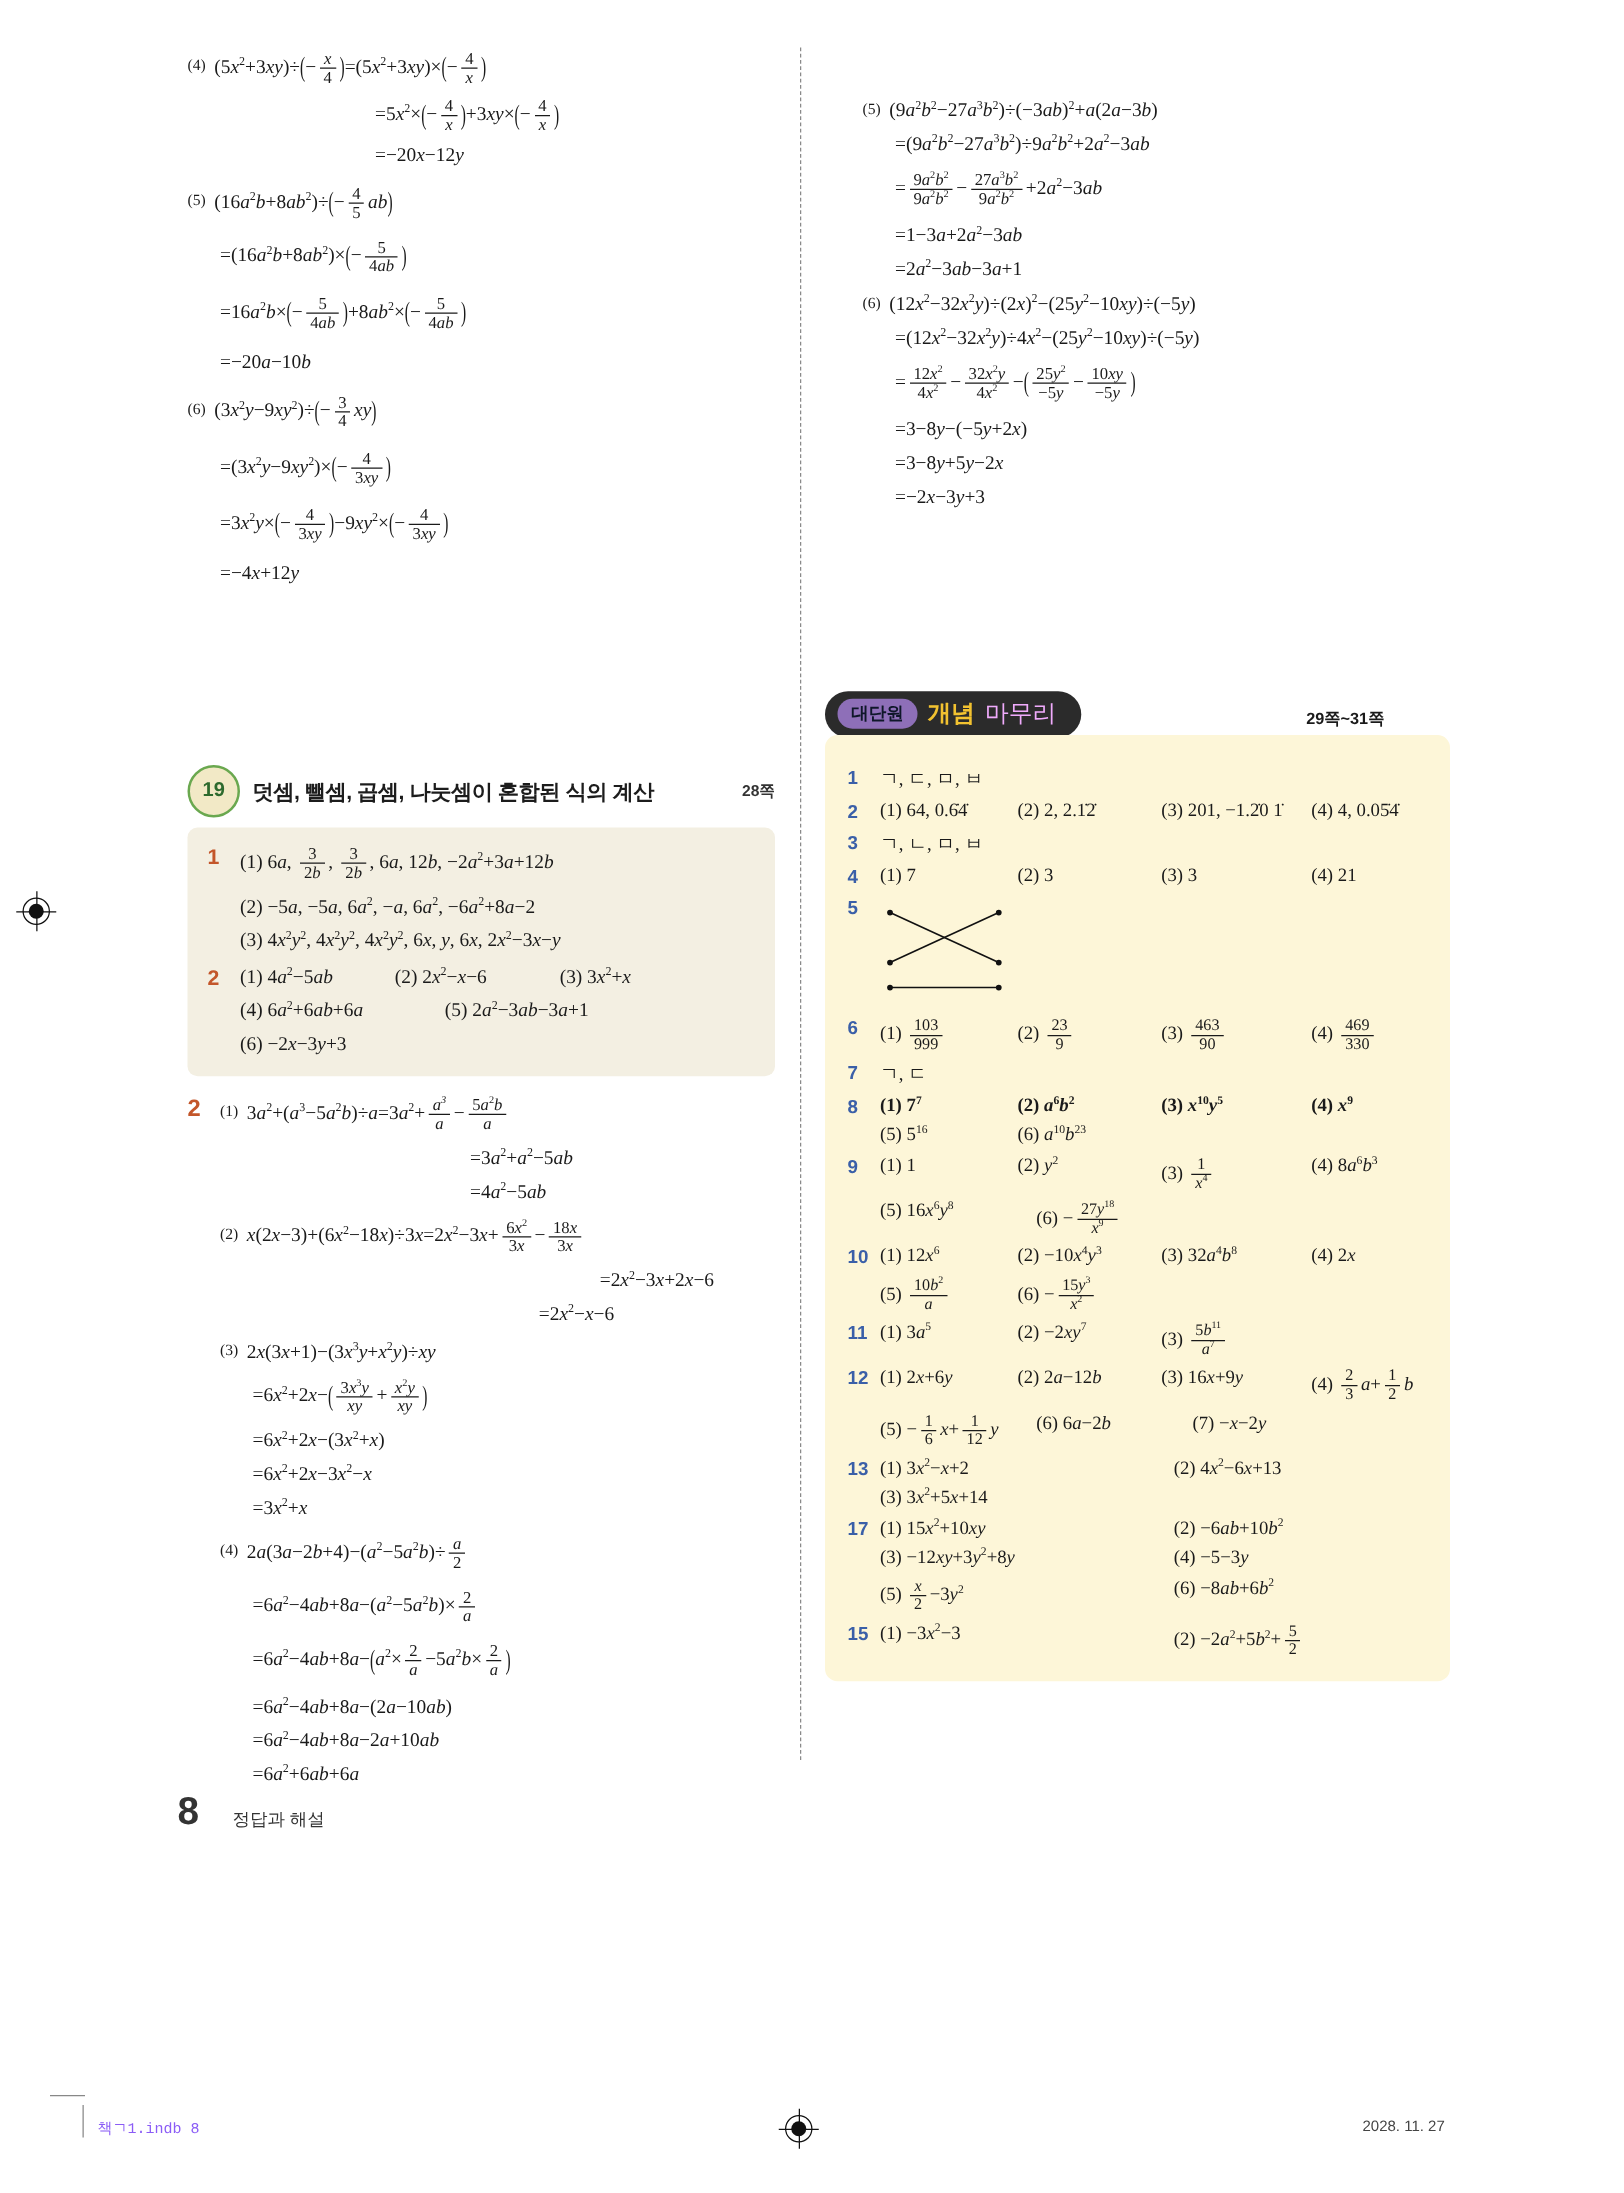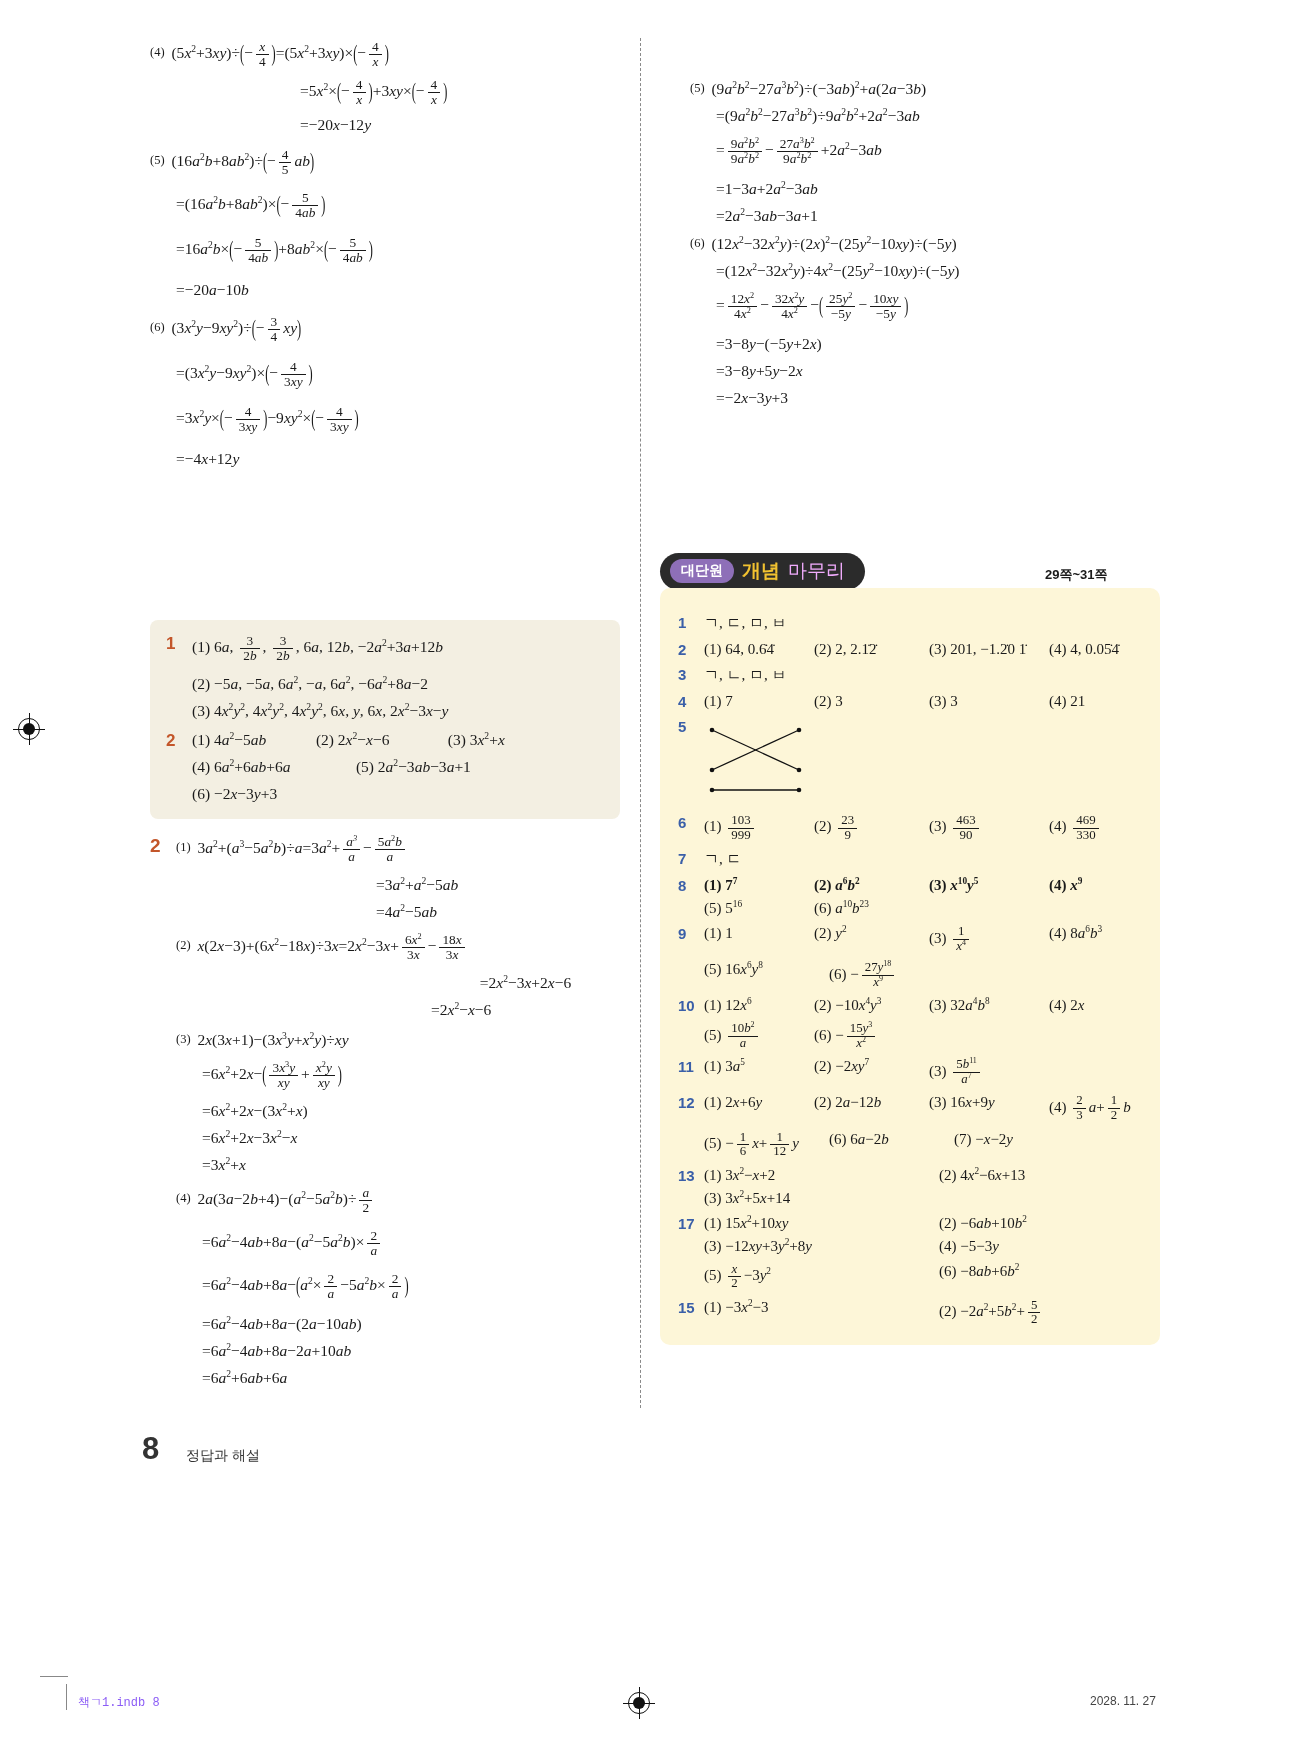--- a/index.html
+++ b/index.html
@@ -61,21 +61,21 @@
   .panel{
     position:absolute;left:660px;top:588px;width:500px;
     background:#fdf6d8;border-radius:10px;padding:26px 18px 18px 18px;
     box-sizing:border-box;
   }
   .ribbon{
     position:absolute;left:660px;top:553px;
     background:#2b2b2b;border-radius:20px;padding:5px 20px 6px 10px;display:flex;align-items:center;gap:8px;
   }
   .ribbon .chip{
-    background:#8e6fb8;color:#ffffff;border-radius:12px;padding:3px 11px;
+    background:#8e6fb8;color:#0f172a;border-radius:12px;padding:3px 11px;
     font-family:"Liberation Sans",sans-serif;font-weight:bold;font-size:14px;
   }
   .ribbon .t1{color:#f2c230;font-family:"Liberation Sans",sans-serif;font-weight:bold;font-size:19px;}
   .ribbon .t2{color:#f0abfc;font-family:"Liberation Sans",sans-serif;font-weight:normal;font-size:19px;}
   .pagerange{position:absolute;left:1045px;top:566px;font-family:"Liberation Sans",sans-serif;font-size:13px;font-weight:bold;}
 
   .prow{display:flex;margin-bottom:8px;font-size:15px;}
   .pno{width:26px;flex:none;color:#3a5fa8;font-family:"Liberation Sans",sans-serif;font-weight:bold;font-size:15px;}
   .pbody{flex:1;}
   .cols4{display:flex;}
@@ -180,20 +180,25 @@
     </div>
     <div class="line ind1">
       <span class="m">=3−8<span class="it">y</span>+5<span class="it">y</span>−2<span class="it">x</span></span>
     </div>
     <div class="line ind1">
       <span class="m">=−2<span class="it">x</span>−3<span class="it">y</span>+3</span>
     </div>
   </div>
 
   <div class="sec19">
+    <div class="hdr">
+      <div class="badge">19</div>
+      <div class="sec-title">덧셈, 뺄셈, 곱셈, 나눗셈이 혼합된 식의 계산</div>
+      <div class="sec-page">28쪽</div>
+    </div>
 
     <div class="beige">
       <div style="display:flex;">
         <div class="numlbl" style="width:26px;">1</div>
         <div style="flex:1;">
           <div class="line" style="margin-bottom:12px;">
             <span class="m">(1) 6<span class="it">a</span>, <span class="fr"><span class="n">3</span><span class="d">2<span class="it">b</span></span></span>, <span class="fr"><span class="n">3</span><span class="d">2<span class="it">b</span></span></span>, 6<span class="it">a</span>, 12<span class="it">b</span>, −2<span class="it">a</span><sup>2</sup>+3<span class="it">a</span>+12<span class="it">b</span></span>
           </div>
           <div class="line">
             <span class="m">(2) −5<span class="it">a</span>, −5<span class="it">a</span>, 6<span class="it">a</span><sup>2</sup>, −<span class="it">a</span>, 6<span class="it">a</span><sup>2</sup>, −6<span class="it">a</span><sup>2</sup>+8<span class="it">a</span>−2</span>

